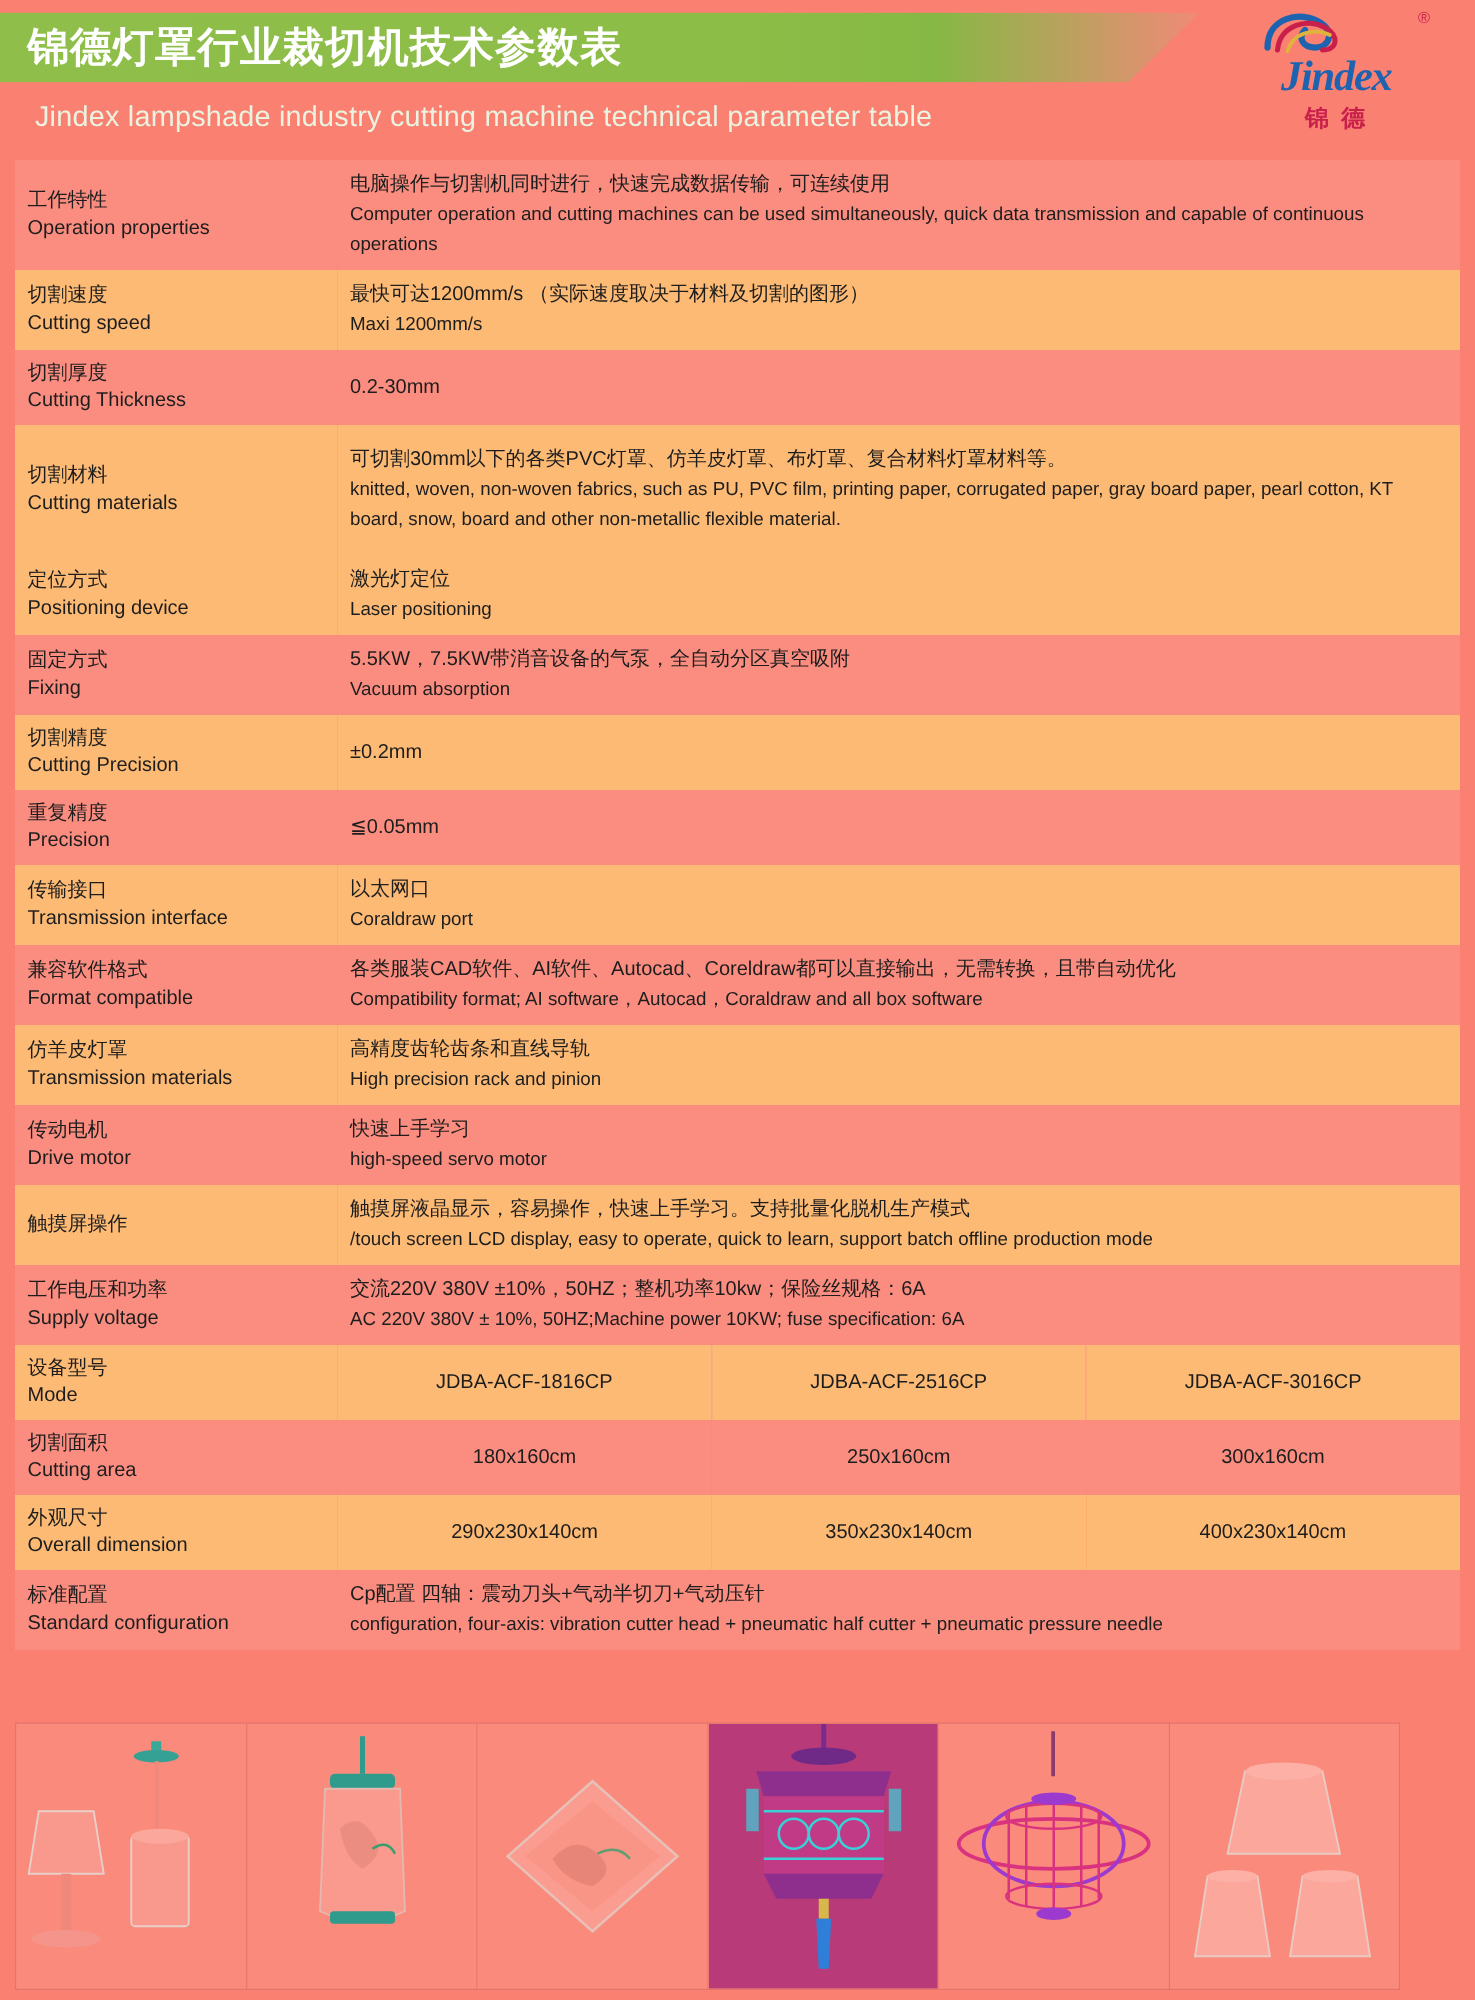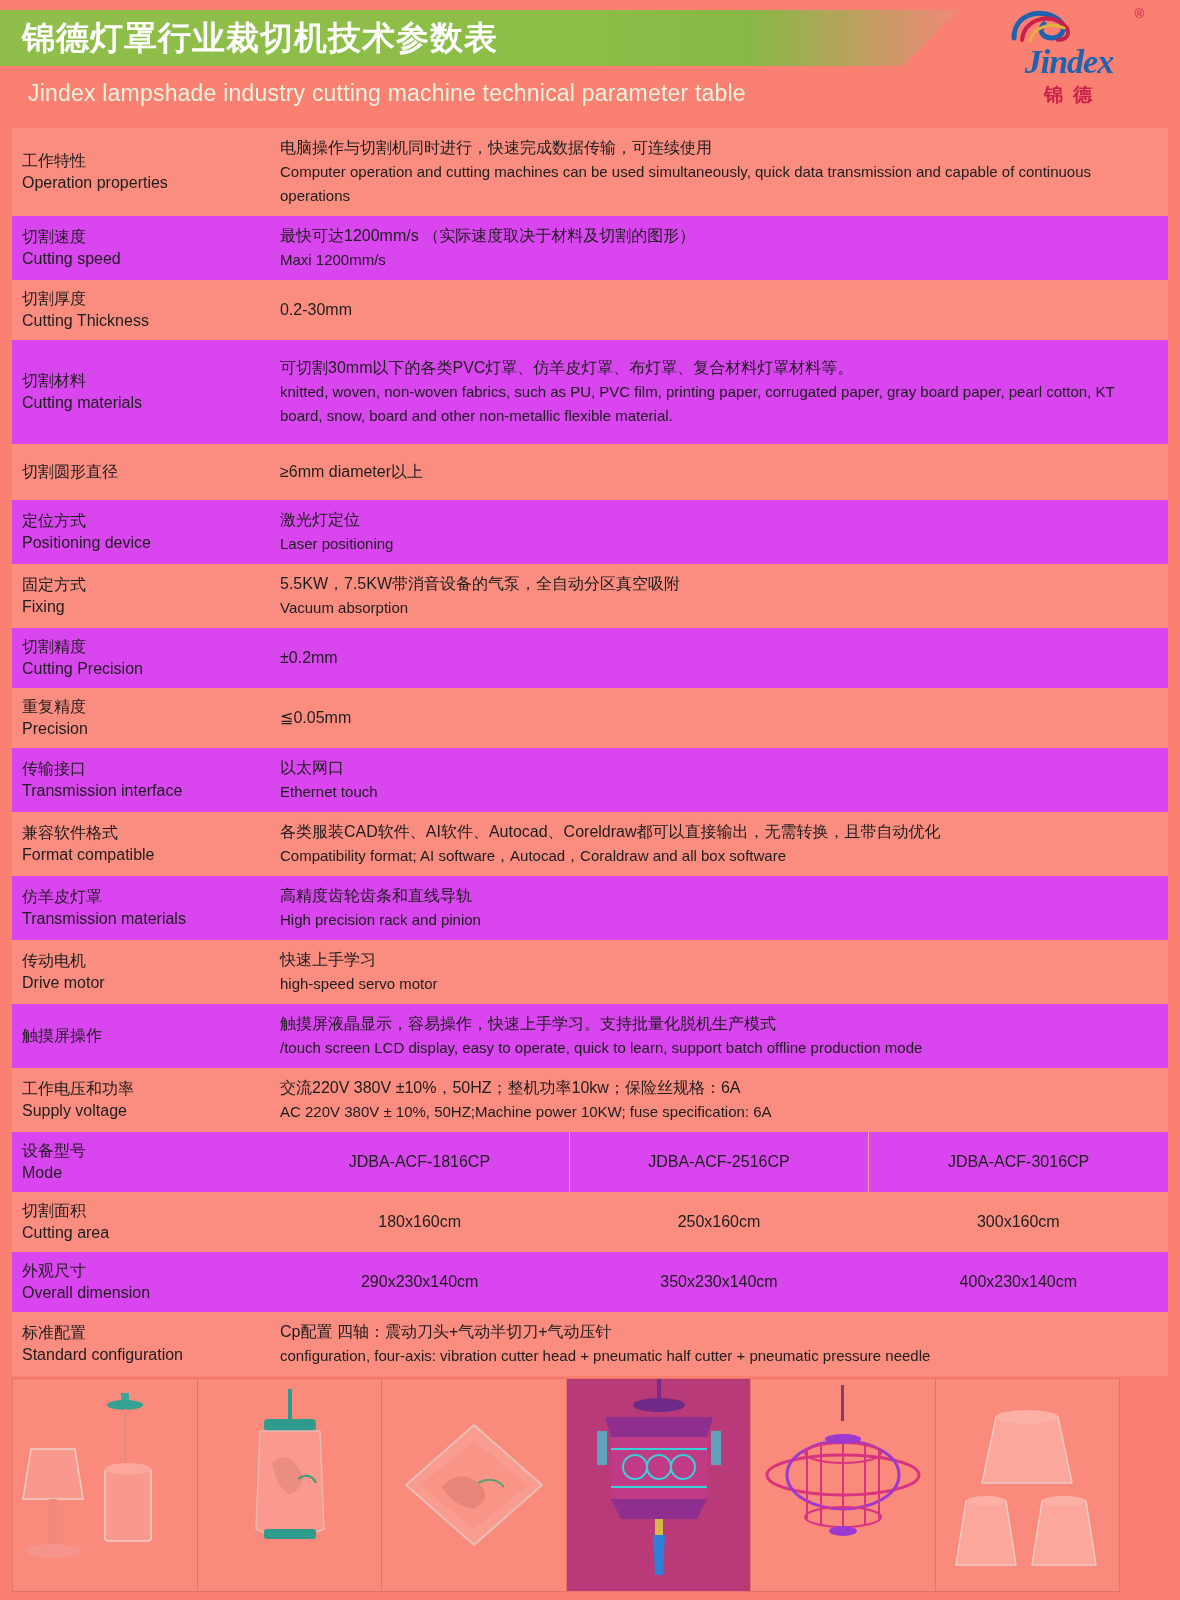--- a/index.html
+++ b/index.html
@@ -94,21 +94,21 @@
     table-layout: fixed;
   }
   .spec-table td {
     vertical-align: middle;
     padding: 8px 10px 8px 10px;
     border: none;
     font-size: 16px;
     line-height: 22px;
   }
   .spec-table tr.row-a td { background: #fb8d80; }
-  .spec-table tr.row-b td { background: #d946ef; }
+  .spec-table tr.row-b td { background: #fdba74; }
   .lbl {
     width: 238px;
     padding-left: 10px;
   }
   .lbl .cn {
     font-size: 16px;
     color: #1d1d1d;
     display: block;
     line-height: 22px;
   }
@@ -230,28 +230,20 @@
       <td class="lbl">
         <span class="cn">切割材料</span>
         <span class="en">Cutting materials</span>
       </td>
       <td class="val" colspan="3">
         <span class="cn">可切割30mm以下的各类PVC灯罩、仿羊皮灯罩、布灯罩、复合材料灯罩材料等。</span>
         <span class="en">knitted, woven, non-woven fabrics, such as PU, PVC film, printing paper, corrugated paper, gray board paper, pearl cotton, KT board, snow, board and other non-metallic flexible material.</span>
       </td>
     </tr>
 
-    <tr class="row-a tall">
-      <td class="lbl">
-        <span class="cn">切割圆形直径</span>
-      </td>
-      <td class="val" colspan="3">
-        <span class="single">≥6mm diameter以上</span>
-      </td>
-    </tr>
 
     <tr class="row-b">
       <td class="lbl">
         <span class="cn">定位方式</span>
         <span class="en">Positioning device</span>
       </td>
       <td class="val" colspan="3">
         <span class="cn">激光灯定位</span>
         <span class="en">Laser positioning</span>
       </td>
@@ -288,21 +280,21 @@
       </td>
     </tr>
 
     <tr class="row-b">
       <td class="lbl">
         <span class="cn">传输接口</span>
         <span class="en">Transmission interface</span>
       </td>
       <td class="val" colspan="3">
         <span class="cn">以太网口</span>
-        <span class="en">Ethernet touch</span>
+        <span class="en">Coraldraw port</span>
       </td>
     </tr>
 
     <tr class="row-a">
       <td class="lbl">
         <span class="cn">兼容软件格式</span>
         <span class="en">Format compatible</span>
       </td>
       <td class="val" colspan="3">
         <span class="cn">各类服装CAD软件、AI软件、Autocad、Coreldraw都可以直接输出，无需转换，且带自动优化</span>

